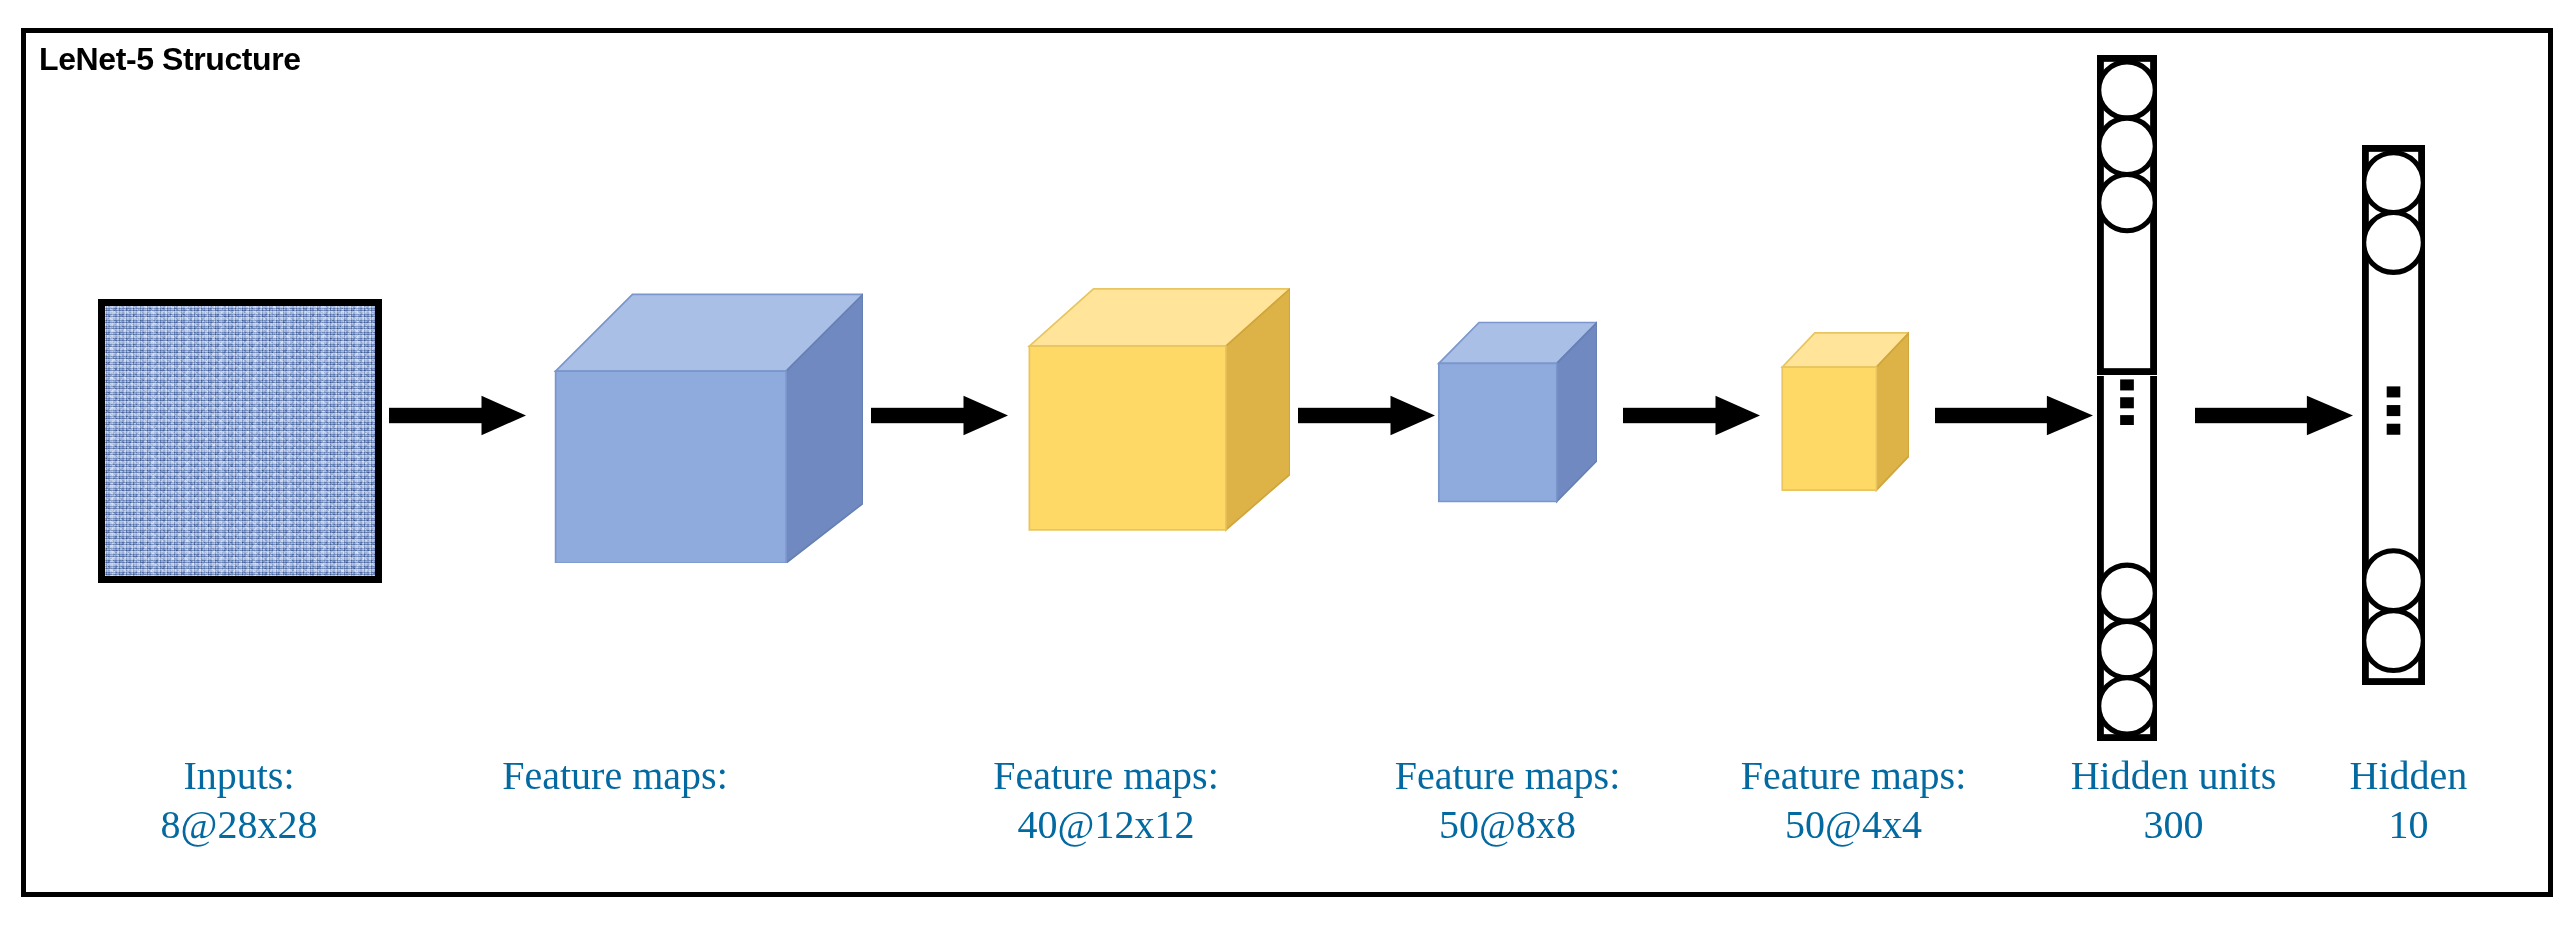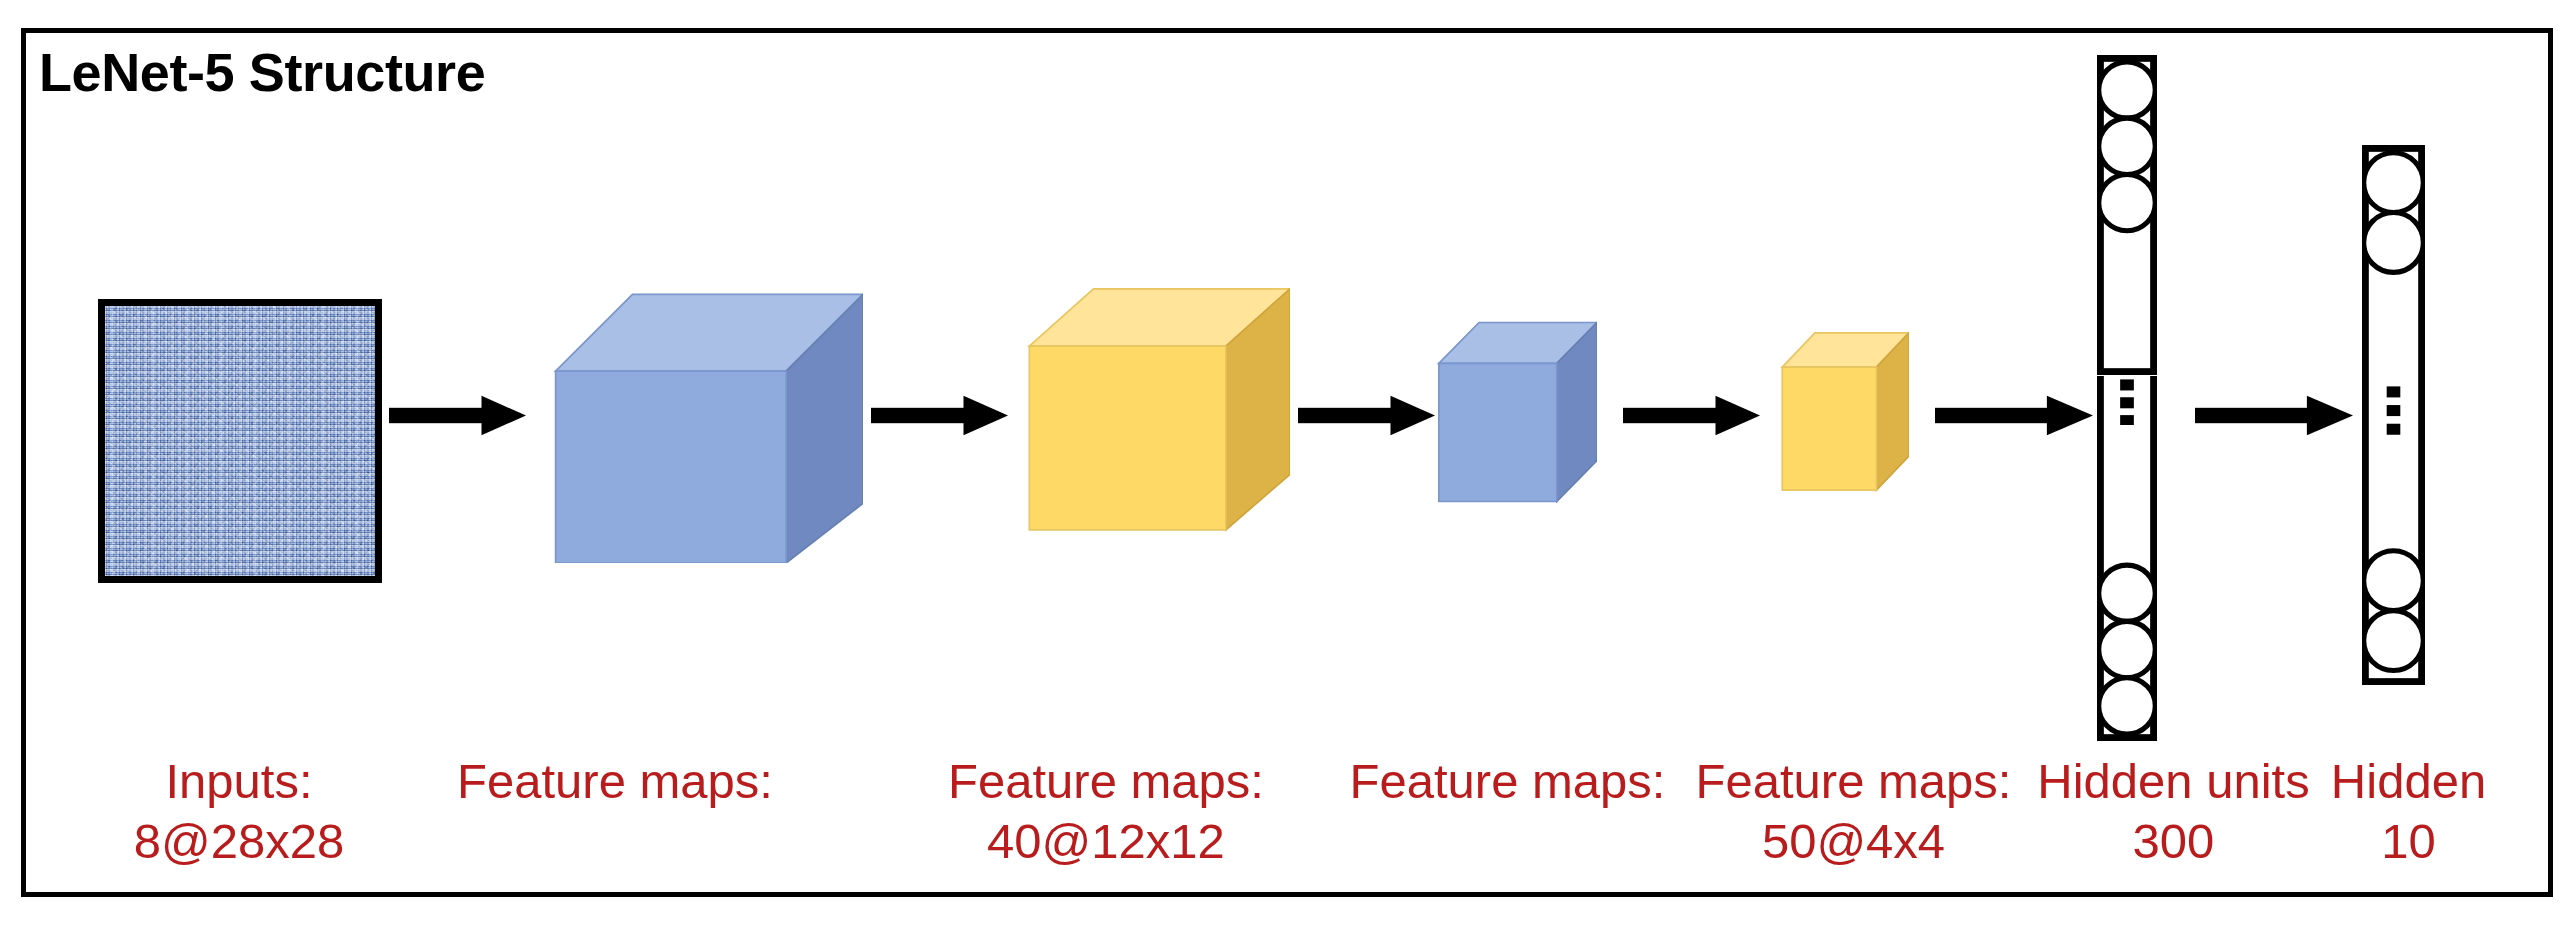--- a/index.html
+++ b/index.html
@@ -31,21 +31,21 @@
     border: 5.1px solid #000000;
     box-sizing: border-box;
     background: #ffffff;
   }
 
   
   .figure-title {
     position: absolute;
     left: 39px;
     top: 41px;
-    font-size: 54px;
+    font-size: 32px;
     font-weight: bold;
     color: #000000;
     letter-spacing: -0.4px;
     white-space: nowrap;
     font-family: "Liberation Sans", sans-serif;
   }
 
   
   .input-tile {
     position: absolute;
@@ -88,24 +88,24 @@
   .arrow svg { display: block; width: 100%; height: 100%; }
 
   
   .neuron-col { position: absolute; }
   .neuron-col svg { display: block; width: 100%; height: 100%; }
 
   
   .caption {
     position: absolute;
     text-align: center;
-    font-size: 49px;
+    font-size: 40px;
     line-height: 1.22;
-    color: #b91c1c;
-    font-family: Liberation Sans, sans-serif;
+    color: #0369a1;
+    font-family: Liberation Serif, serif;
     white-space: nowrap;
   }
   .caption .line { display: block; }
 </style>
 </head>
 <body>
 
 <div id="canvas">
 
   <div class="figure-frame"></div>
@@ -249,20 +249,21 @@
     <span class="line">Feature maps:</span>
   </div>
 
   <div class="caption" style="left:918px; top:752px; width:376px;">
     <span class="line">Feature maps:</span>
     <span class="line">40@12x12</span>
   </div>
 
   <div class="caption" style="left:1328px; top:752px; width:359px;">
     <span class="line">Feature maps:</span>
+    <span class="line">50@8x8</span>
   </div>
 
   <div class="caption" style="left:1674px; top:752px; width:359px;">
     <span class="line">Feature maps:</span>
     <span class="line">50@4x4</span>
   </div>
 
   <div class="caption" style="left:2011px; top:752px; width:325px;">
     <span class="line">Hidden units</span>
     <span class="line">300</span>

